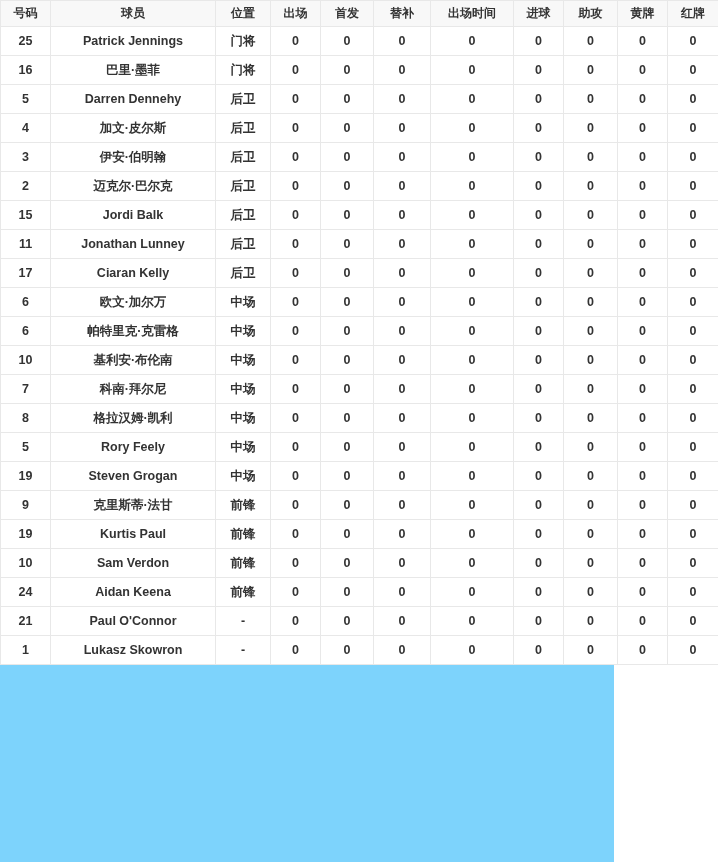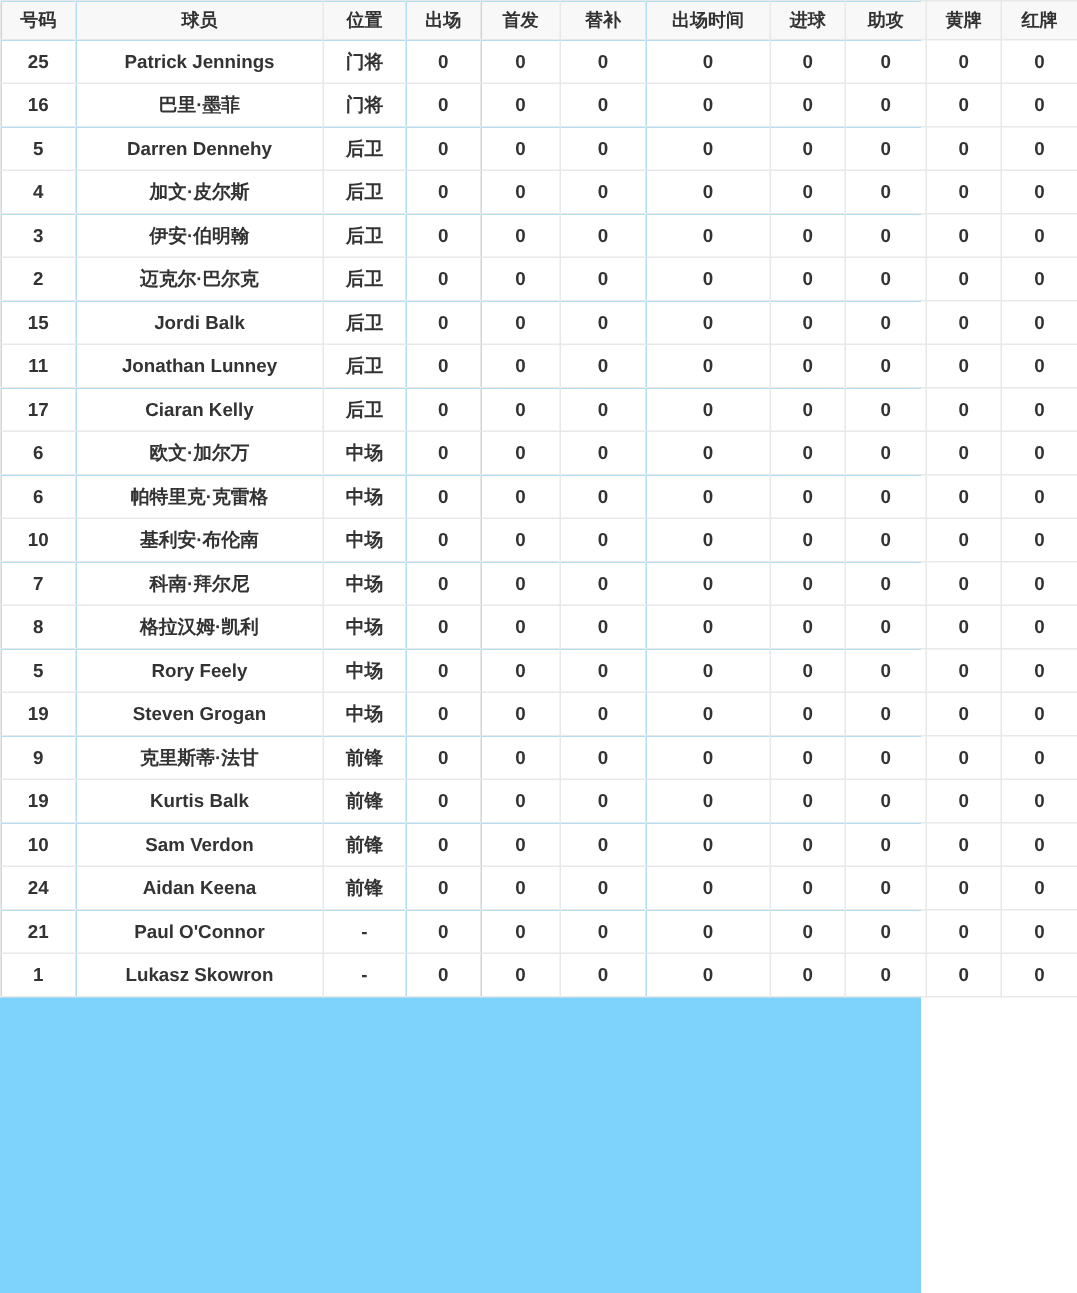--- a/index.html
+++ b/index.html
@@ -290,21 +290,21 @@
           <td>0</td>
           <td>0</td>
           <td>0</td>
           <td>0</td>
           <td>0</td>
           <td>0</td>
           <td>0</td>
         </tr>
         <tr>
           <td>19</td>
-          <td>Kurtis Balk</td>
+          <td>Kurtis Paul</td>
           <td>前锋</td>
           <td>0</td>
           <td>0</td>
           <td>0</td>
           <td>0</td>
           <td>0</td>
           <td>0</td>
           <td>0</td>
           <td>0</td>
         </tr>

